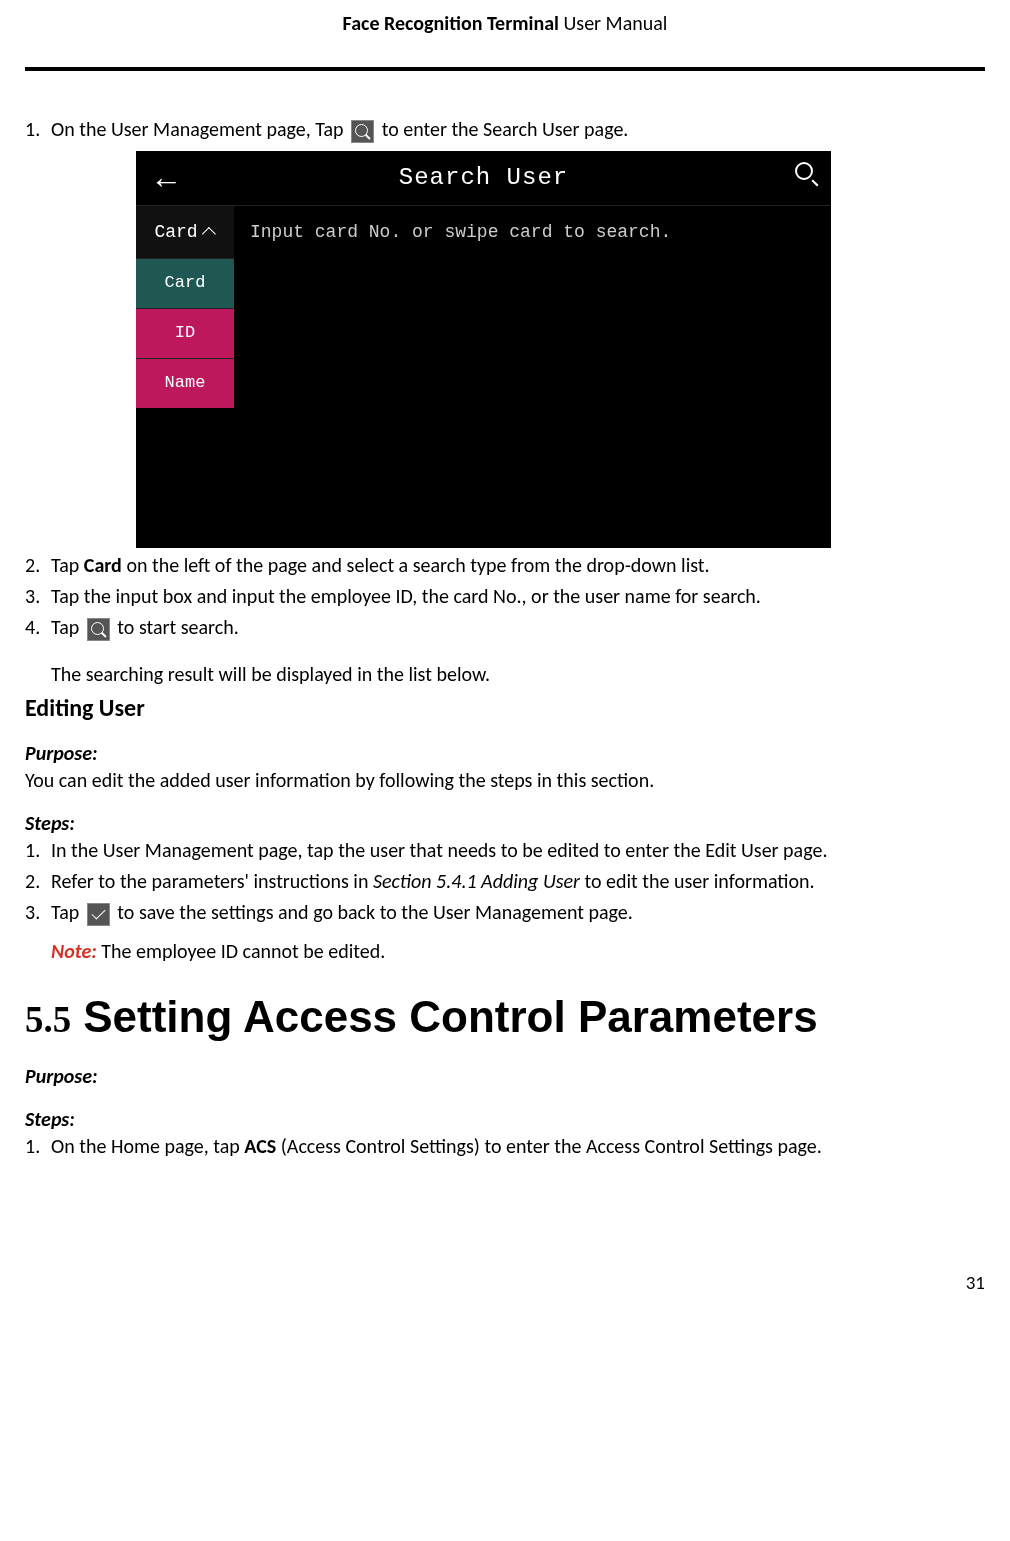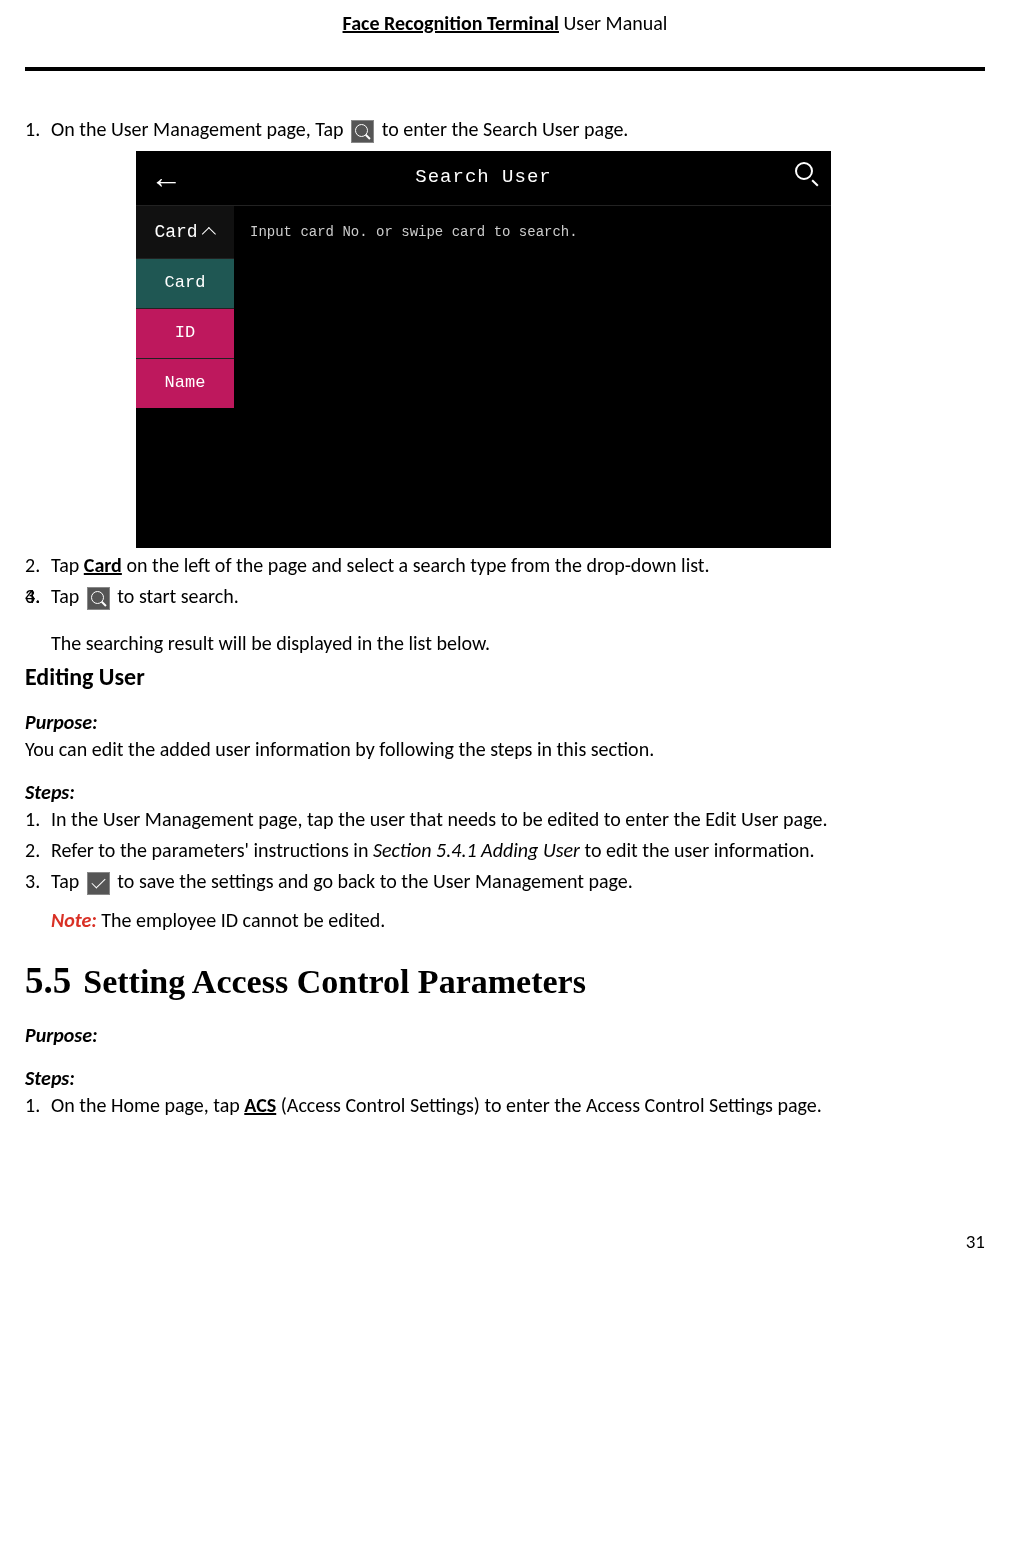--- a/index.html
+++ b/index.html
@@ -96,21 +96,21 @@
     .ss-back {
       font-size: 32px;
       width: 30px;
       text-align: left;
       font-family: Arial, sans-serif;
       font-weight: 100;
     }
     .ss-title {
       flex: 1;
       text-align: center;
-      font-size: 19px;
+      font-size: 24px;
       letter-spacing: 1px;
     }
     .ss-topsearch {
       width: 30px;
       text-align: right;
       font-size: 24px;
       position: relative;
     }
     .ss-topsearch-icon {
       display: inline-block;
@@ -158,21 +158,21 @@
       height: 10px;
       border-left: 1.5px solid #fff;
       border-top: 1.5px solid #fff;
       transform: rotate(45deg) translateY(3px);
     }
     .ss-input-hint {
       flex: 1;
       display: flex;
       align-items: center;
       padding-left: 16px;
-      font-size: 14px;
+      font-size: 18px;
       color: #ccc;
     }
     .ss-dropdown-list {
       position: relative;
       width: 98px;
     }
     .ss-opt {
       height: 50px;
       display: flex;
       align-items: center;
@@ -187,37 +187,37 @@
       font-size: 24px;
       font-weight: bold;
       margin-bottom: 4px;
     }
     .purpose-label, .steps-label {
       font-weight: bold;
       font-style: italic;
       margin-top: 16px;
     }
     .italic { font-style: italic; }
-    .bold { font-weight: bold; text-decoration: underline; }
+    .bold { font-weight: bold; }
     .note-red { color: #d93025; font-weight: bold; font-style: italic; }
     h2.section-main {
       font-size: 32px;
       font-weight: bold;
       margin-top: 22px;
       margin-bottom: 10px;
       font-family: Calibri, Arial, sans-serif;
     }
     h2.section-main .sec-num {
       font-family: Liberation Serif, serif;
       font-size: 37px;
       margin-right: 12px;
     }
     h2.section-main .sec-title {
-      font-family: Liberation Serif, serif;
-      font-size: 34px;
+      font-family: Liberation Sans, sans-serif;
+      font-size: 44px;
     }
     .page-num {
       text-align: right;
       font-size: 19px;
       margin-top: 110px;
     }
   </style>
 </head>
 <body>
 
@@ -262,20 +262,21 @@
         </div>
         <div class="ss-body"></div>
       </div>
     </li>
     <li>
       <span class="num">2.</span>
       <span>Tap </span><span class="bold">Card</span><span> on the left of the page and select a search type from the drop-down list.</span>
     </li>
     <li>
       <span class="num">3.</span>
+      <span>Tap the input box and input the employee ID, the card No., or the user name for search.</span>
     </li>
     <li>
       <span class="num">4.</span>
       <span>Tap </span>
       <span class="icon-box icon-search"></span>
       <span> to start search.</span>
       <div style="margin-top:20px;">The searching result will be displayed in the list below.</div>
     </li>
   </ol>
 

